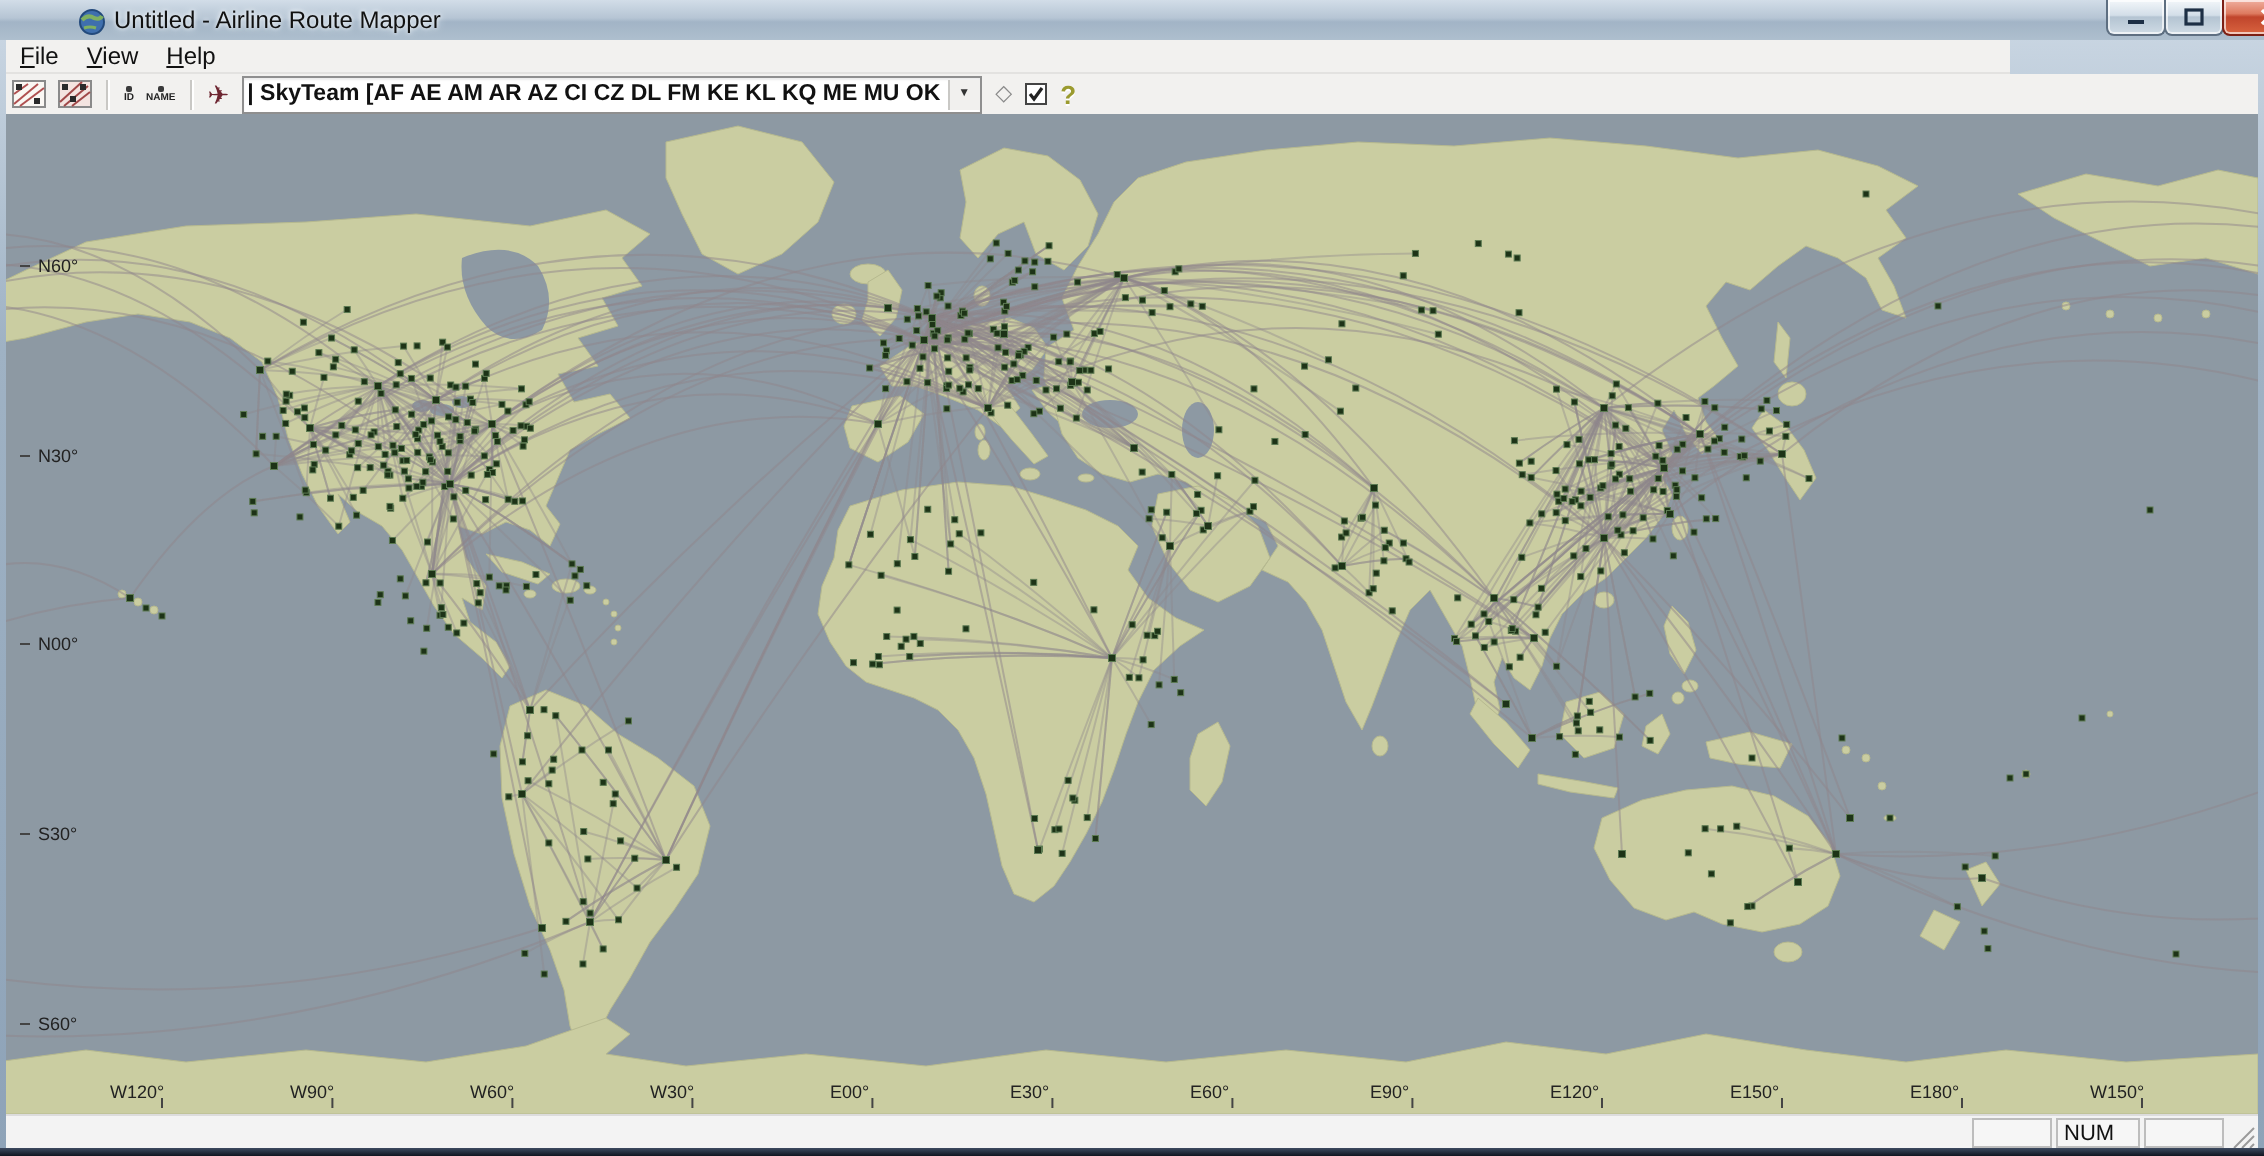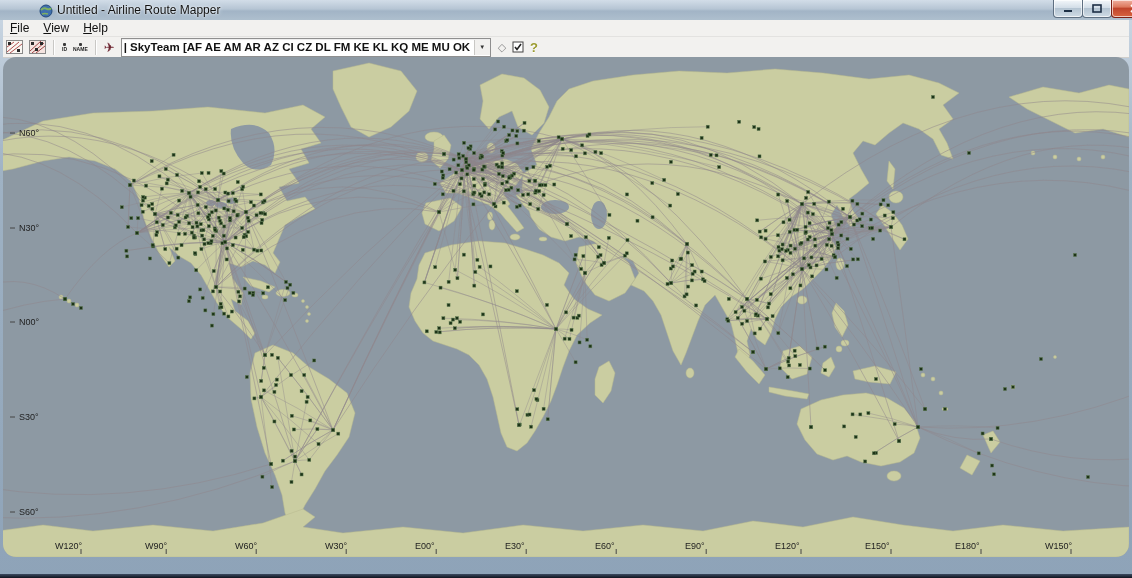--- a/index.html
+++ b/index.html
@@ -13,21 +13,21 @@
   .title{font-size:12px;color:#111;text-shadow:0 0 4px #e9f1f8,0 0 2px #ffffff;white-space:nowrap;}
   .winbtns{position:absolute;right:8px;top:0;display:flex;}
   .wbtn{height:17px;border:1px solid #5e6f81;border-top:none;border-radius:0 0 4px 4px;
     display:flex;align-items:center;justify-content:center;margin-left:-1px;
     background:linear-gradient(#f3f7fa 0%,#d3dee8 45%,#b4c4d2 50%,#cfdbe5 100%);
     box-shadow:inset 0 0 0 1px rgba(255,255,255,.65);}
   .wbtn.min,.wbtn.max{width:28px;}
   .wbtn.close{width:44px;border-color:#7c2015;
     background:linear-gradient(#f0b0a0 0%,#dd7a5f 40%,#c0452c 50%,#d8633f 100%);}
   
-  .menubar{position:absolute;left:3px;top:20px;width:1126px;height:16px;background:#f2f1ef;
+  .menubar{position:absolute;left:3px;top:20px;width:1002px;height:16px;background:#f2f1ef;
     border-bottom:1px solid #e3e2e0;font-size:12px;display:flex;align-items:center;}
   .menu-item{padding:0 7px;color:#111;cursor:default;}
   
   .toolbar{position:absolute;left:3px;top:37px;width:1126px;height:20px;background:#f2f1ef;
     border-bottom:1px solid #cfcecb;display:flex;align-items:center;}
   .tbtn{border:none;background:transparent;padding:0 2px;margin:0 1px;height:18px;
     display:flex;align-items:center;justify-content:center;cursor:default;}
   .tsep{width:1px;height:15px;background:#c9c8c5;border-right:1px solid #ffffff;margin:0 4px;}
   .lbl-icon{display:flex;flex-direction:column;align-items:center;line-height:1;}
   .lbl-icon .dot{width:3px;height:3px;background:#3a3a3a;border-radius:1px;margin-bottom:1px;}
@@ -35,21 +35,21 @@
   .plane{font-size:13px;color:#6d2530;line-height:1;}
   .diamond{font-size:11px;color:#8a8a8a;line-height:1;}
   .help{font-size:13px;font-weight:bold;color:#9b9b2f;text-shadow:0 1px 0 #fff;line-height:1;}
   .combo{margin:0 4px 0 3px;width:368px;height:17px;background:#fff;border:1px solid #8f8f8f;
     display:flex;align-items:center;box-shadow:inset 0 1px 1px rgba(0,0,0,.08);}
   .combo-text{flex:1;font-size:11.5px;font-weight:bold;color:#111;white-space:nowrap;
     overflow:hidden;padding:0 2px;}
   .combo-arrow{width:15px;height:15px;background:#f1f0ee;border-left:1px solid #c9c8c5;
     display:flex;align-items:center;justify-content:center;font-size:6px;color:#333;}
   
-  .maparea{position:absolute;left:3px;top:57px;width:1126px;height:500px;overflow:hidden;border-radius:13px;}
+  .maparea{position:absolute;left:3px;top:57px;width:1126px;height:500px;overflow:hidden;}
   
   .statusbar{position:absolute;left:3px;top:557px;width:1126px;height:17px;background:#f3f3f3;
     border-top:1px solid #dcdcdc;display:flex;align-items:center;}
   .sb-main{flex:1;}
   .sb-pane{width:32px;height:13px;margin-right:2px;background:#f6f6f6;border:1px solid #bdbdbd;
     font-size:11px;color:#111;display:flex;align-items:center;padding:0 3px;}
   .sb-pane.num{width:34px;}
   .grip{width:14px;height:14px;margin-right:1px;align-self:flex-end;}
   .bottom-edge{position:absolute;left:0;top:574px;width:100%;height:4px;
     background:linear-gradient(#3c4a60,#10141f);}
@@ -1727,14 +1727,27 @@
           <text x="862" y="492" font-size="9" fill="#222222" font-family="&quot;Liberation Sans&quot;, sans-serif">E150°</text>
           <line x1="888" y1="492" x2="888" y2="497" stroke="#444444" stroke-width="1"></line>
           <text x="952" y="492" font-size="9" fill="#222222" font-family="&quot;Liberation Sans&quot;, sans-serif">E180°</text>
           <line x1="978" y1="492" x2="978" y2="497" stroke="#444444" stroke-width="1"></line>
           <text x="1042" y="492" font-size="9" fill="#222222" font-family="&quot;Liberation Sans&quot;, sans-serif">W150°</text>
           <line x1="1068" y1="492" x2="1068" y2="497" stroke="#444444" stroke-width="1"></line>
         </g>
     </svg>
   </div>
 
+  <div class="statusbar">
+    <div class="sb-main"></div>
+    <div class="sb-pane"></div>
+    <div class="sb-pane num">NUM</div>
+    <div class="sb-pane"></div>
+    <div class="grip">
+      <svg width="14" height="14">
+        <line x1="13" y1="3" x2="3" y2="13" stroke="#9a9a9a" stroke-width="1"></line>
+        <line x1="13" y1="7" x2="7" y2="13" stroke="#9a9a9a" stroke-width="1"></line>
+        <line x1="13" y1="11" x2="11" y2="13" stroke="#9a9a9a" stroke-width="1"></line>
+      </svg>
+    </div>
+  </div>
   <div class="bottom-edge"></div>
 </div>
 
 </body></html>

